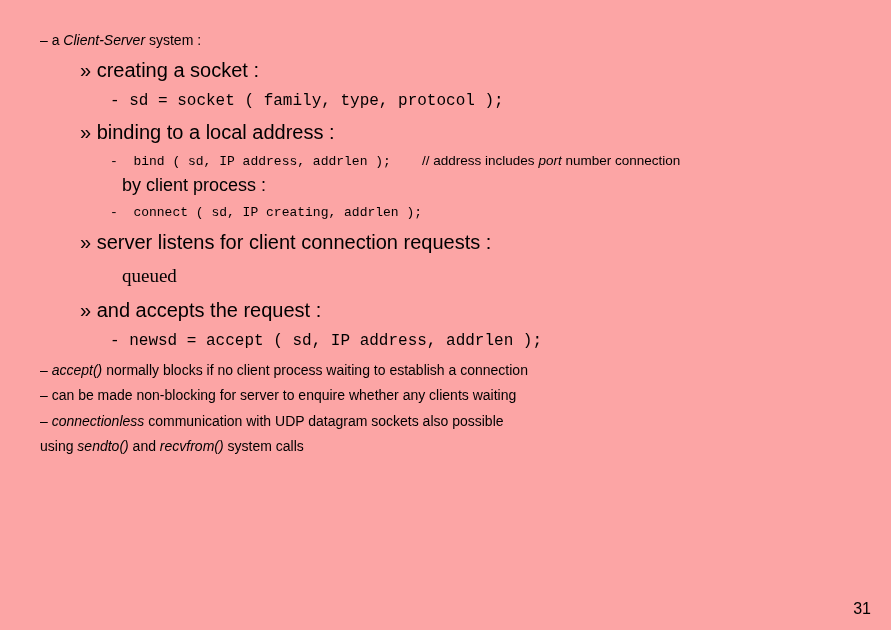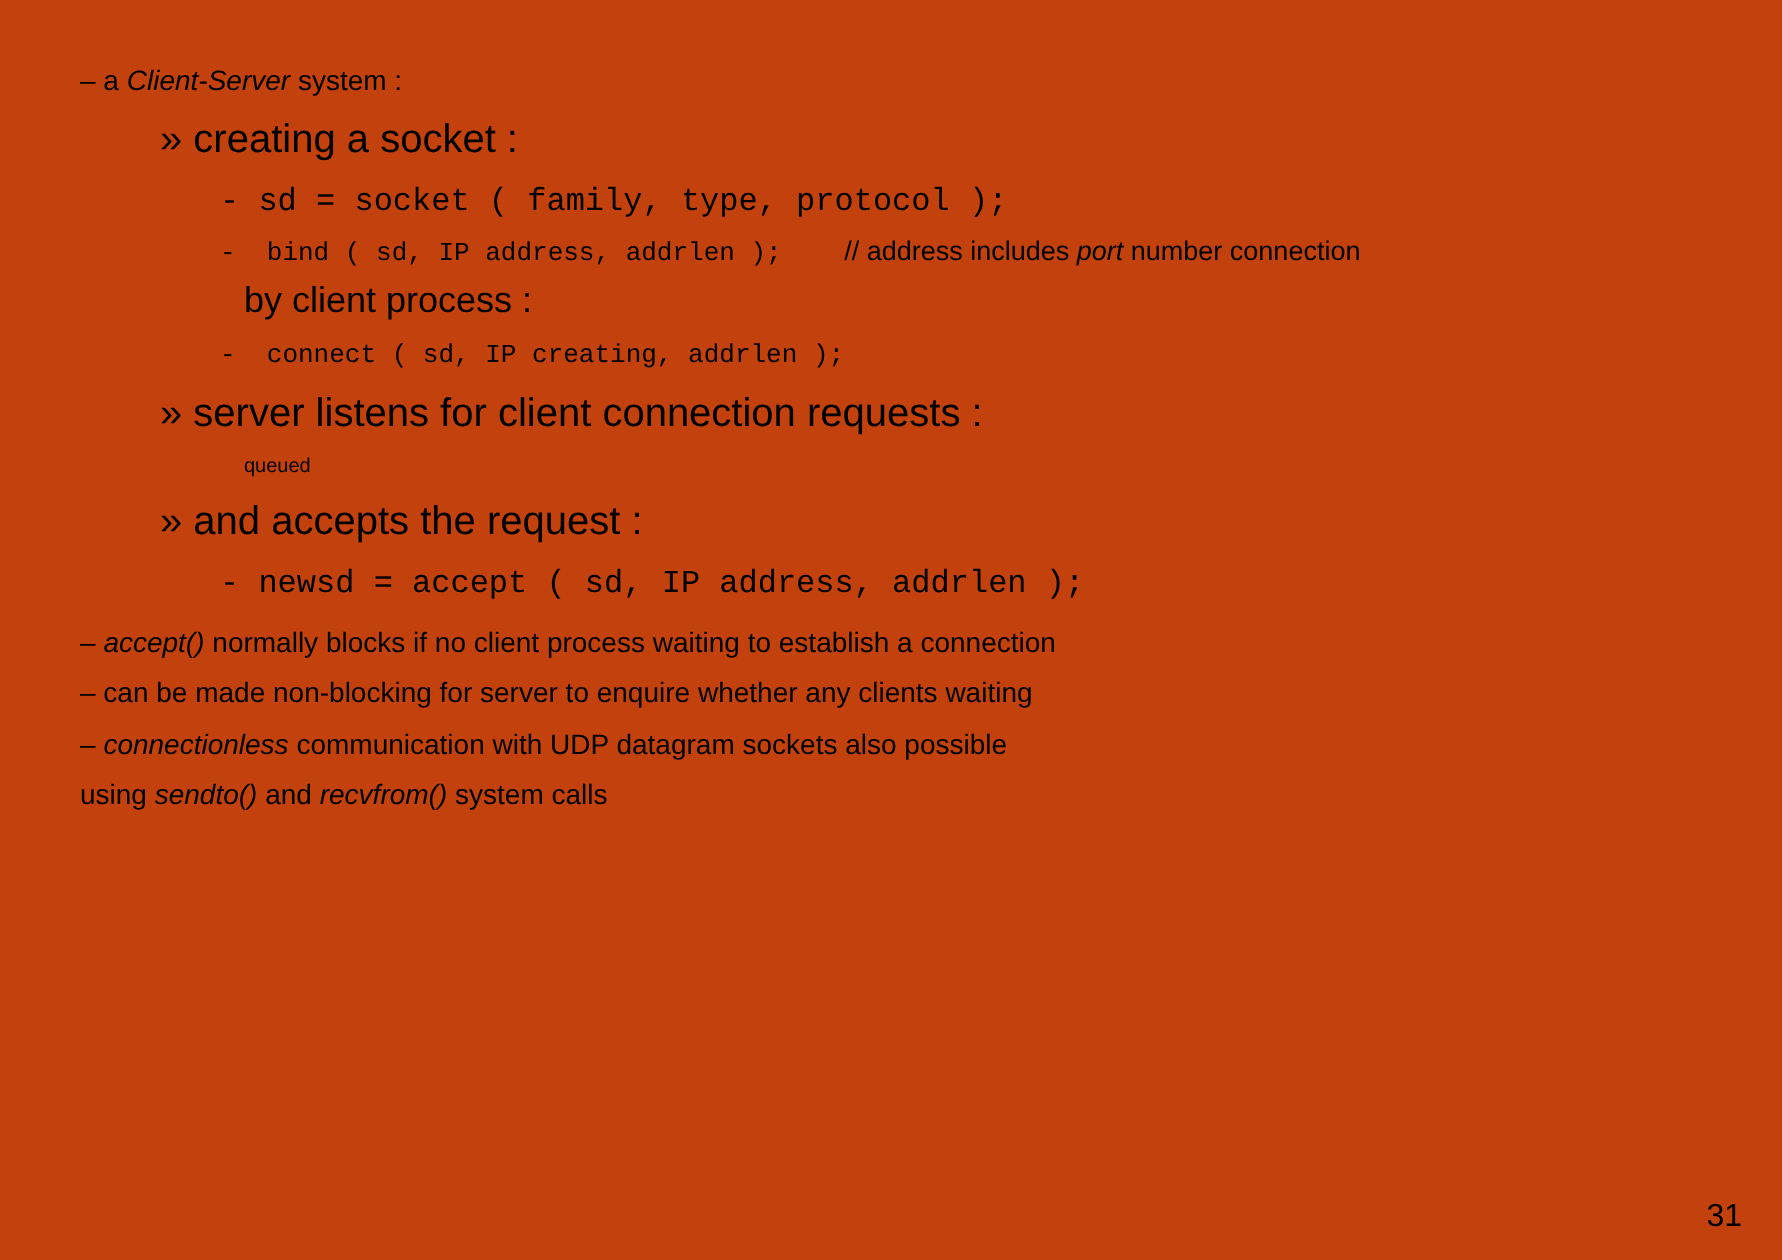--- a/index.html
+++ b/index.html
@@ -15,21 +15,21 @@
       color: #000000;
       width: 891px;
       height: 630px;
       overflow: hidden;
       position: relative;
     }
 
     .slide-container {
       width: 891px;
       height: 630px;
-      background: #c2410c;
+      background: #fca5a5;
       padding: 30px 40px 30px 40px;
       position: relative;
     }
 
     .content {
       font-size: 13.5px;
       line-height: 1.55;
     }
 
     .italic {
@@ -78,40 +78,43 @@
     </p>
 
     <p class="sub-line">
       <span>» creating a socket :</span>
     </p>
 
     <p class="sub-sub-line">
       <span>-  sd = socket ( family, type, protocol );</span>
     </p>
 
+    <p class="sub-line" style="margin-top:4px;">
+      <span>» binding to a local address :</span>
+    </p>
 
     <div class="sub-sub-line" style="display:flex; flex-wrap:nowrap; align-items:flex-end; font-family:'Courier New',Courier,monospace; font-size:13px;">
       <span style="white-space:pre;">-  bind ( sd, IP address, addrlen );    </span>
       <span style="font-family:Arial,sans-serif; font-size:13.5px;">// address includes <span class="italic">port</span> number connection</span>
     </div>
 
     <p class="sub-sub-line" style="font-family:Arial,sans-serif; font-size:18px; padding-left:82px;">
       <span>by client process :</span>
     </p>
 
     <div class="sub-sub-line" style="display:flex; flex-wrap:nowrap; align-items:flex-start; font-family:'Courier New',Courier,monospace; font-size:13px; margin-top:2px;">
       <span style="white-space:pre;">-  connect ( sd, IP creating, addrlen );          </span>
     </div>
 
     <p class="sub-line" style="margin-top:4px;">
       <span>» server listens for client connection requests :</span>
     </p>
 
 
-    <p class="sub-sub-line" style="font-family:Liberation Sans, sans-serif; font-size:10px; padding-left:82px;">
+    <p class="sub-sub-line" style="font-family:Liberation Serif, serif; font-size:19px; padding-left:82px;">
       <span>queued</span>
     </p>
 
     <p class="sub-line" style="margin-top:4px;">
       <span>» and accepts the request :</span>
     </p>
 
     <p class="sub-sub-line">
       <span>-  newsd = accept ( sd, IP address, addrlen );</span>
     </p>

